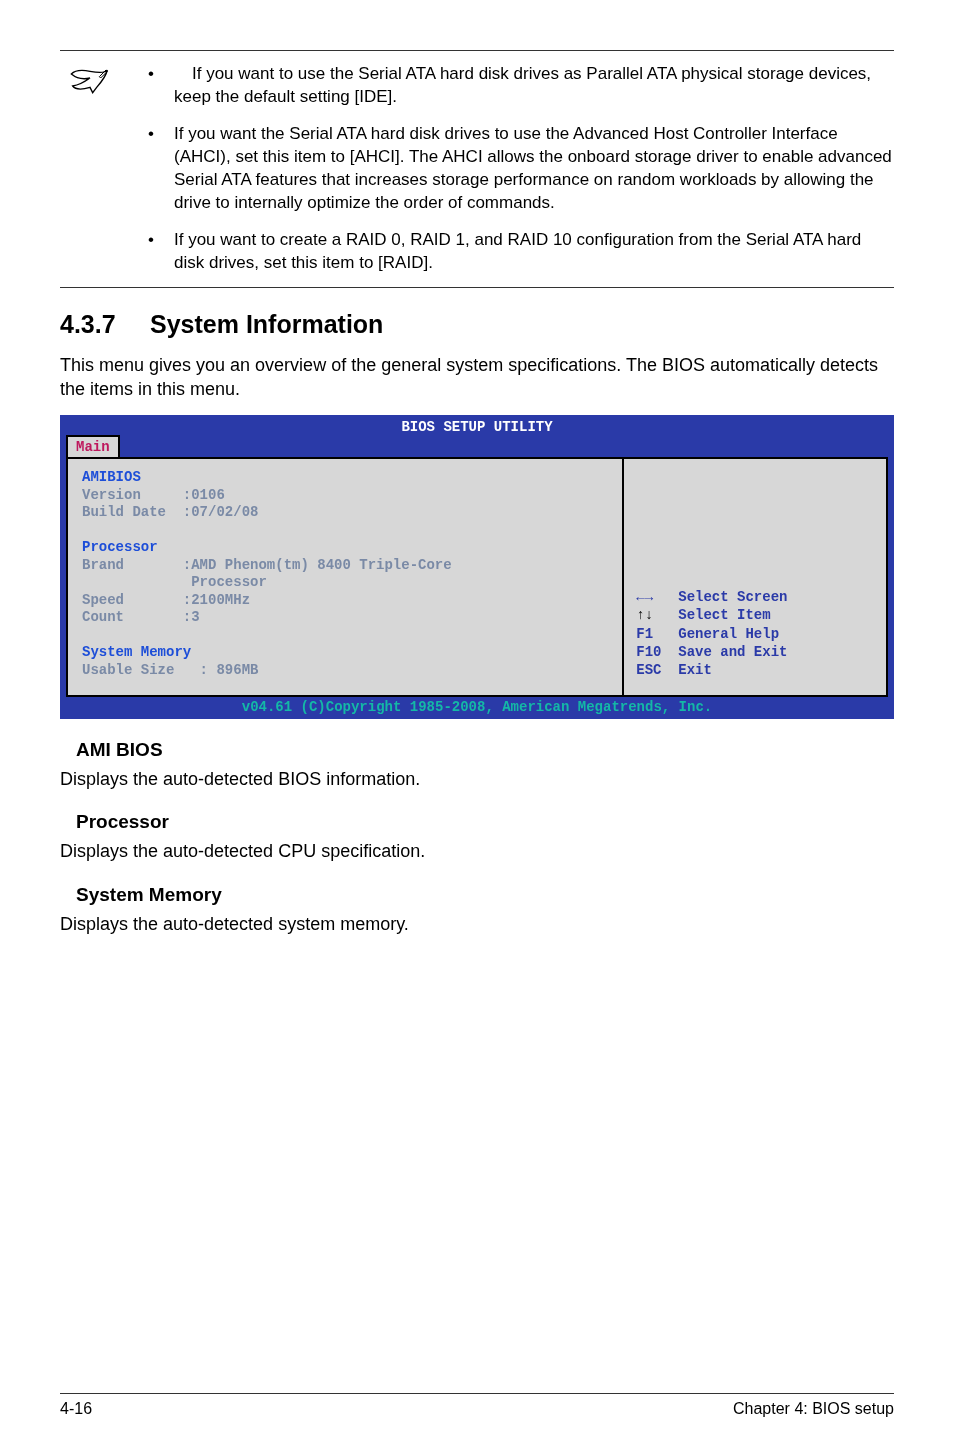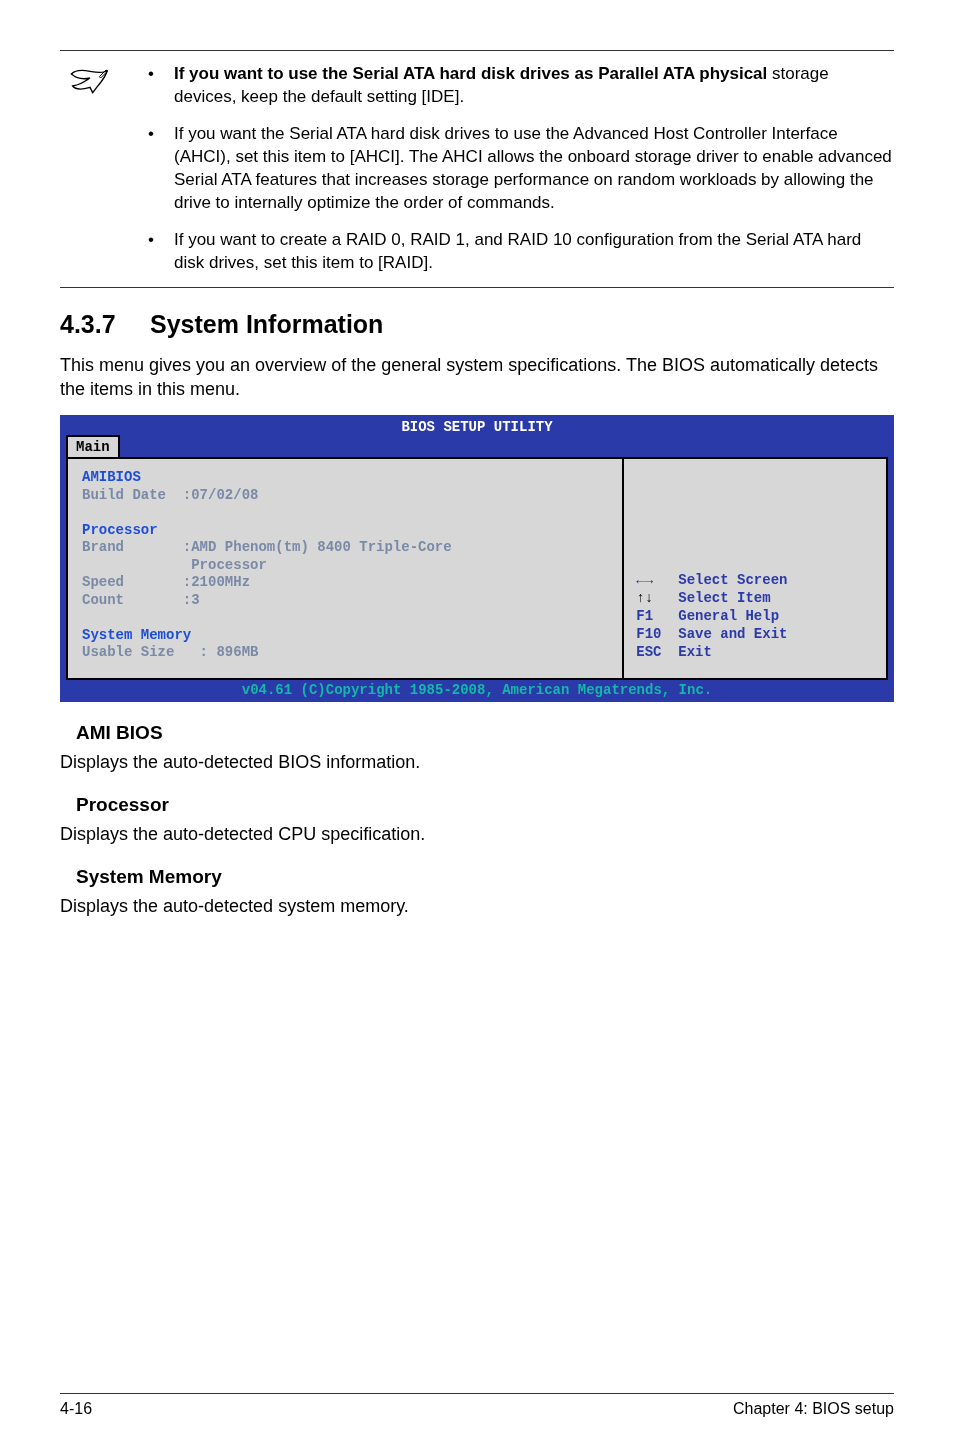--- a/index.html
+++ b/index.html
@@ -37,21 +37,21 @@
   line-height: 1.35;
 }
 .note-list li:last-child { margin-bottom: 0; }
 .bullet {
   width: 34px;
   flex-shrink: 0;
   text-align: left;
   padding-left: 8px;
 }
 .li-body { flex: 1; }
-.bold-inline { font-weight: bold; }
+.bold-inline { font-weight: normal; margin-left: 18px; }
 h2.section-num {
   font-size: 25px;
   font-weight: bold;
   margin: 22px 0 14px 0;
 }
 h2.section-num .num { display: inline-block; width: 90px; }
 p.body {
   font-size: 18px;
   line-height: 1.35;
   margin-bottom: 14px;
@@ -75,21 +75,21 @@
   color: #fff;
   padding: 4px 0 0 0;
 }
 .bios-tabbar {
   display: flex;
   align-items: flex-end;
   padding: 0 6px;
 }
 .bios-tab {
   background: #d7d7d7;
-  color: #000000;
+  color: #be185d;
   padding: 2px 8px;
   border: 2px solid #000;
   border-bottom: none;
   margin-right: 4px;
 }
 .bios-content {
   display: flex;
   border: 2px solid #000;
   margin: 0 6px 0 6px;
   background: #d7d7d7;
@@ -165,20 +165,21 @@
 <p class="body">This menu gives you an overview of the general system specifications. The BIOS automatically detects the items in this menu.</p>
 
 <div class="bios-box">
   <div class="bios-top">BIOS SETUP UTILITY</div>
   <div class="bios-tabbar">
     <div class="bios-tab">Main</div>
   </div>
   <div class="bios-content">
     <div class="bios-left" id="bios-left">
         <span class="row strong">AMIBIOS</span>
+        <span class="row">Version     :0106</span>
         <span class="row">Build Date  :07/02/08</span>
         <span class="row"> </span>
         <span class="row strong">Processor</span>
         <span class="row">Brand       :AMD Phenom(tm) 8400 Triple-Core</span>
         <span class="row">             Processor</span>
         <span class="row">Speed       :2100MHz</span>
         <span class="row">Count       :3</span>
         <span class="row"> </span>
         <span class="row strong">System Memory</span>
         <span class="row">Usable Size   : 896MB</span>

